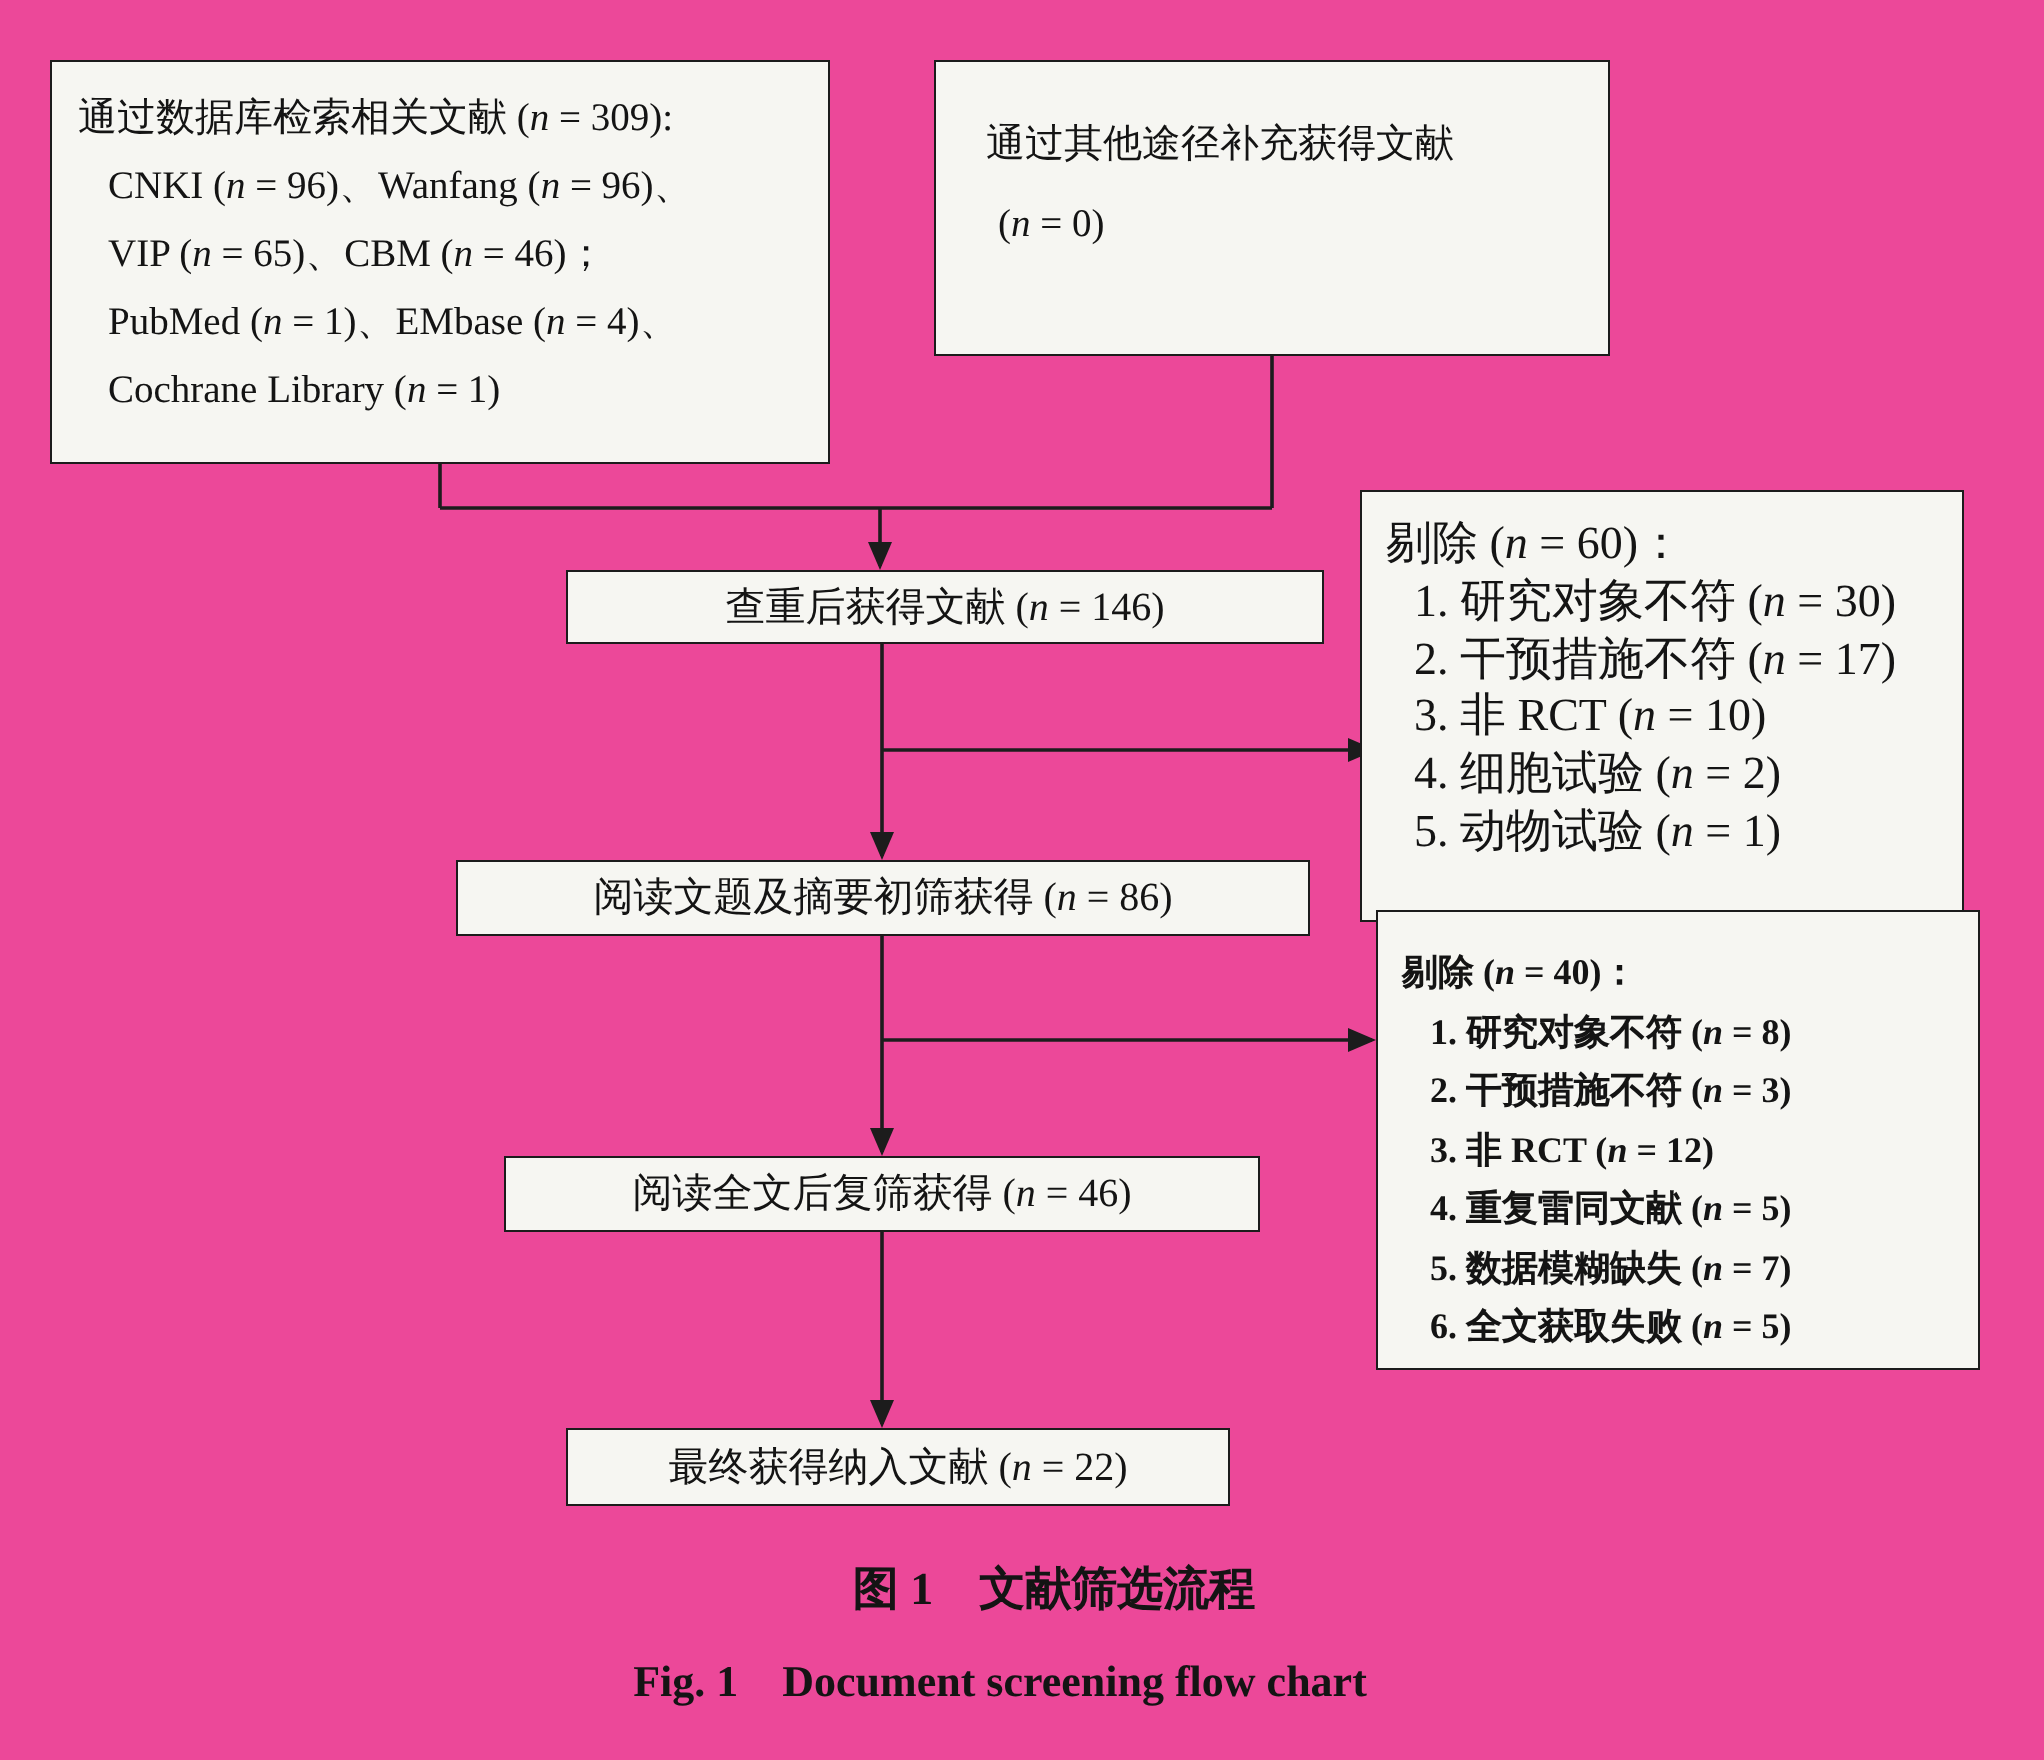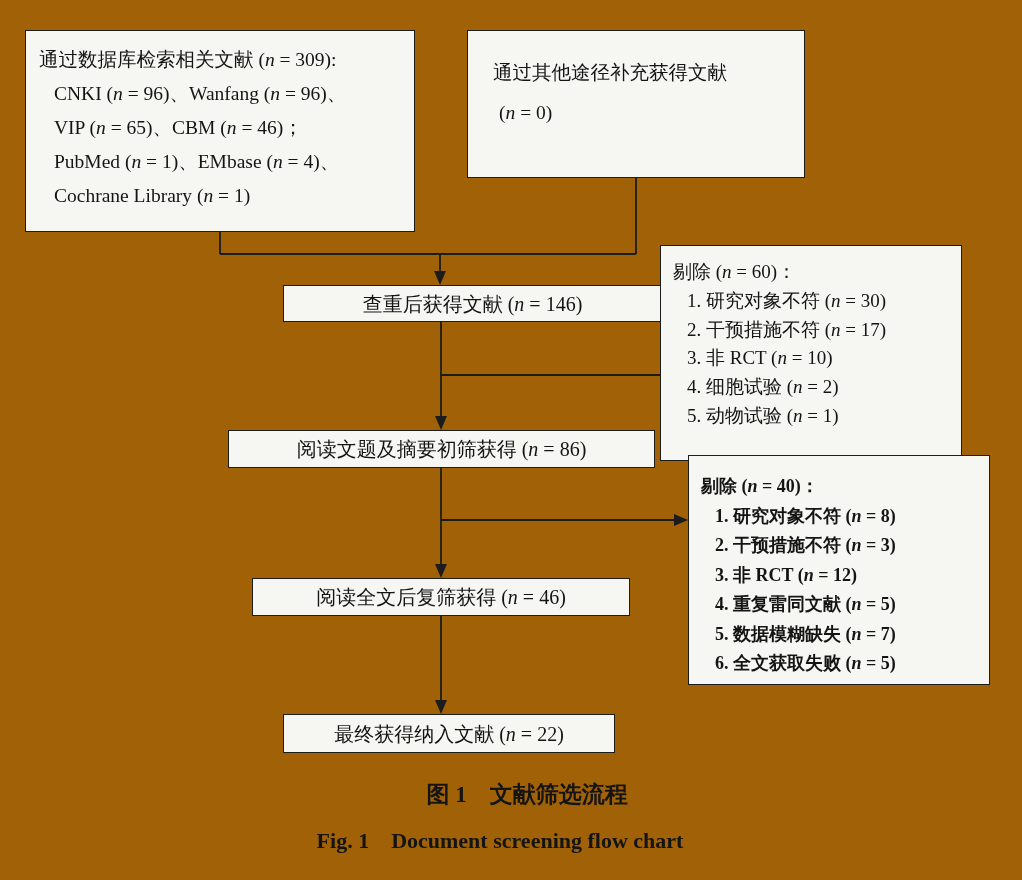--- a/index.html
+++ b/index.html
@@ -6,21 +6,21 @@
     margin: 0;
     padding: 0;
     background: #f6f6f2;
     font-family: "Liberation Serif", "DejaVu Serif", serif;
     color: #141414;
   }
   .stage {
     position: relative;
     width: 1022px;
     height: 880px;
-    background: #a16207;
+    background: #ec4899;
     overflow: hidden;
   }
   svg.connectors {
     position: absolute;
     left: 0; top: 0;
     width: 1022px; height: 880px;
     z-index: 1;
   }
   .box {
     position: absolute;
@@ -52,21 +52,21 @@
     font-size: 20px;
     line-height: 20px;
     text-align: center;
   }
   .box-c { left: 283px; top: 285px; width: 379px; height: 37px; }
   .box-e { left: 228px; top: 430px; width: 427px; height: 38px; }
   .box-g { left: 252px; top: 578px; width: 378px; height: 38px; justify-content: center; }
   .box-h { left: 283px; top: 714px; width: 332px; height: 39px; }
 
   
-  .box-d { left: 660px; top: 245px; width: 302px; height: 216px; padding-top: 12px; font-size: 19px; line-height: 28.8px; }
+  .box-d { left: 680px; top: 245px; width: 302px; height: 216px; padding-top: 12px; font-size: 23px; line-height: 28.8px; }
   .box-f { left: 688px; top: 455px; width: 302px; height: 230px; padding-top: 16px; font-size: 18px; line-height: 29.5px; font-weight: bold; }
   .box-d .line, .box-f .line { padding-left: 26px; }
   .box-d .line.first, .box-f .line.first { padding-left: 12px; }
 
   .caption {
     position: absolute;
     left: 0;
     width: 1000px;
     text-align: center;
     font-weight: bold;

